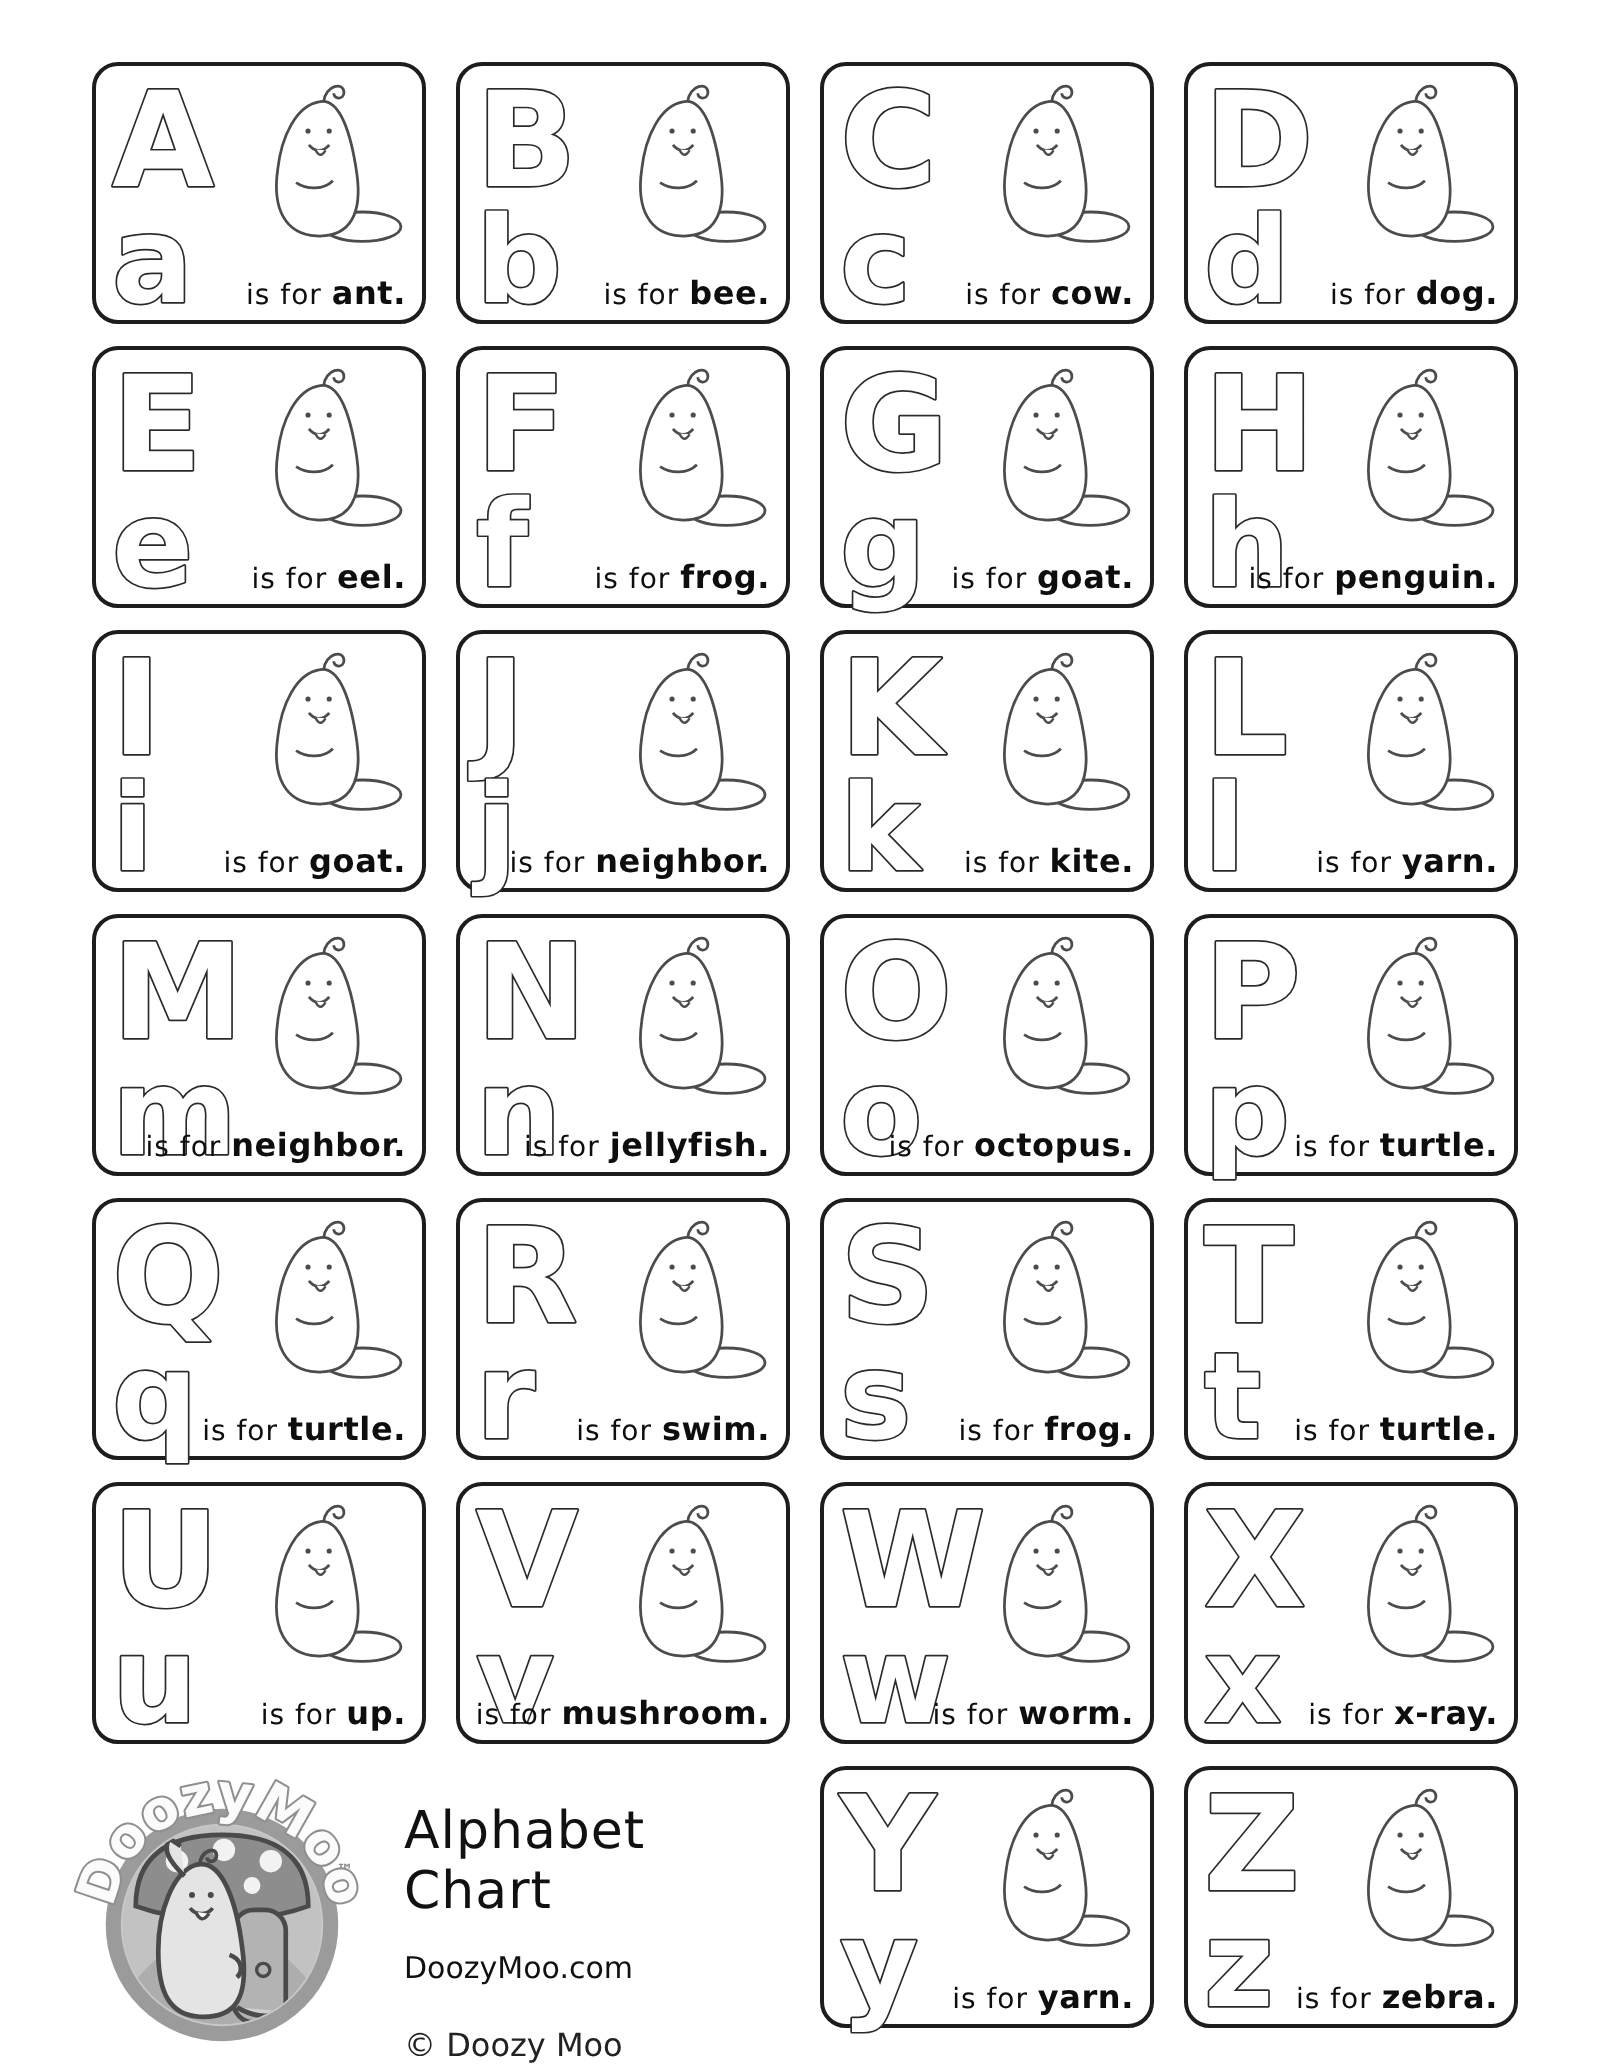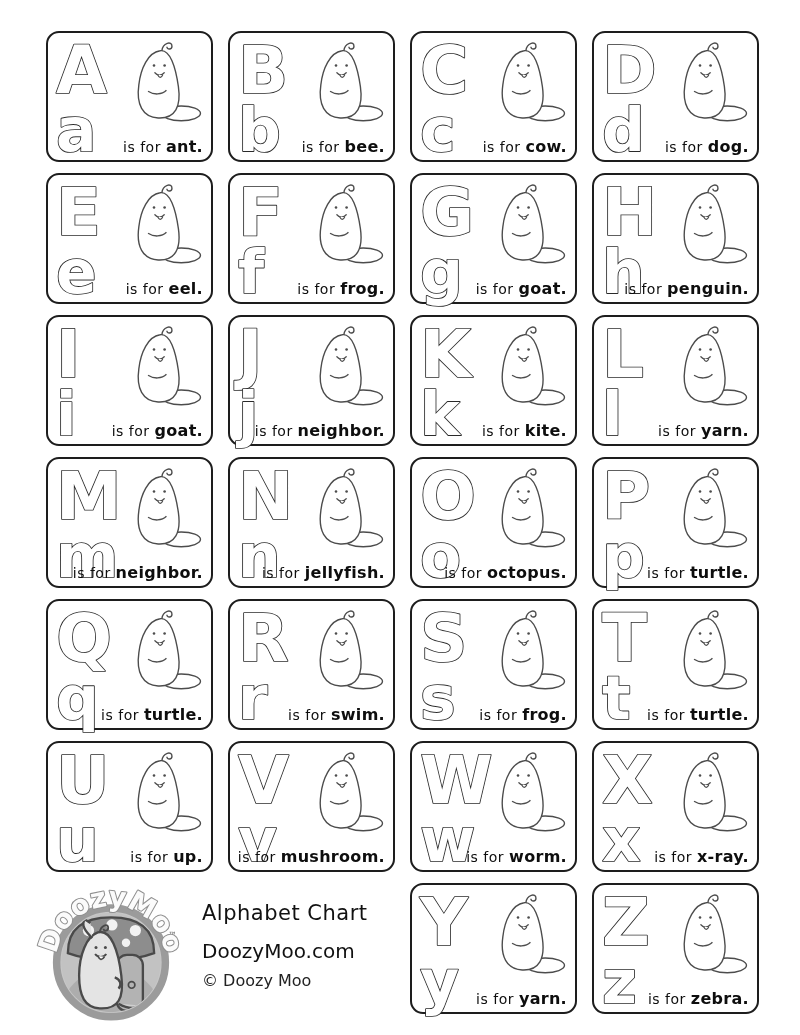--- a/index.html
+++ b/index.html
@@ -30,22 +30,22 @@
     position:absolute;right:8px;bottom:4px;white-space:nowrap;
     font-size:14px;letter-spacing:.5px;color:#0e0e0e;background:transparent;
   }
   .caption .word{font-weight:bold;font-size:16px;letter-spacing:.3px;text-align:center;}
   
   .brand{
     grid-row:7;grid-column:1/3;position:relative;display:flex;align-items:flex-start;
   }
   .logo{width:150px;height:146px;margin-left:-10px;margin-top:-2px;flex:none;}
   .brand-text{margin-left:16px;padding-top:18px;}
-  .brand-title{font-size:21px;letter-spacing:.5px;margin-bottom:14px;}
-  .brand-site{font-size:20px;margin-bottom:8px;}
+  .brand-title{font-size:26px;letter-spacing:.5px;margin-bottom:14px;}
+  .brand-site{font-size:15px;margin-bottom:20px;}
   .brand-copy{font-size:16px;color:#222;}
   .logo-arc-text{
     font-family:"DejaVu Sans", sans-serif;font-weight:bold;font-size:29px;
     fill:#fbfbfb;stroke:#8f8f8f;stroke-width:2.2px;paint-order:stroke;stroke-linejoin:round;
   }
   .logo-tm{font-size:9px;fill:#8a8a8a;font-weight:bold;}
   #defs-holder{position:absolute;width:0;height:0;overflow:hidden;}
 </style>
 </head>
 <body>

